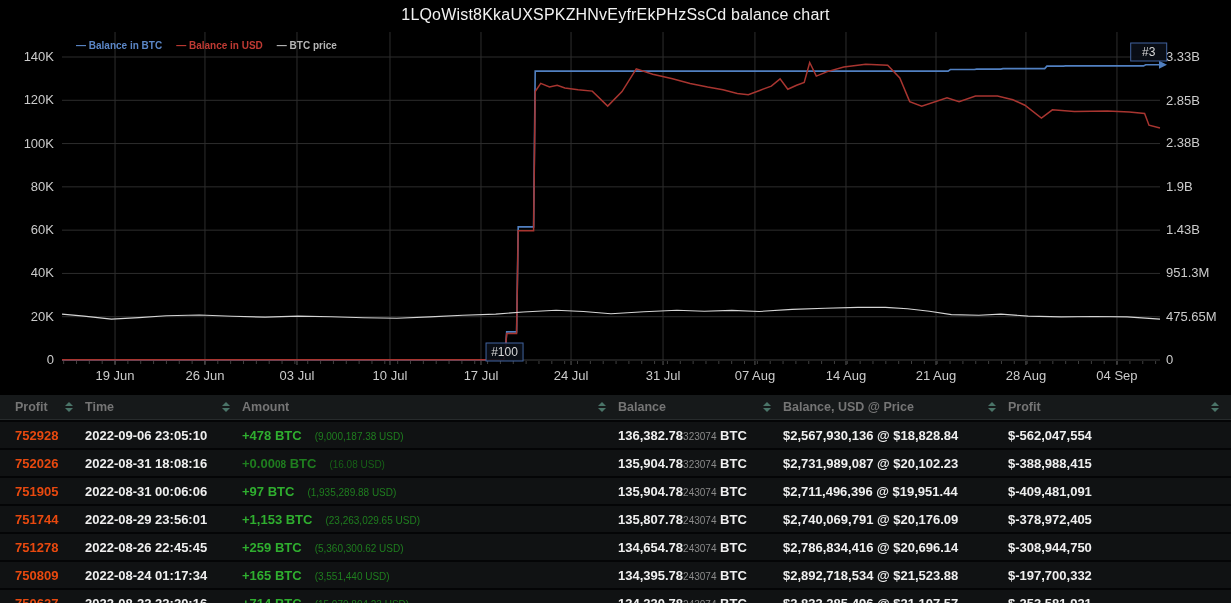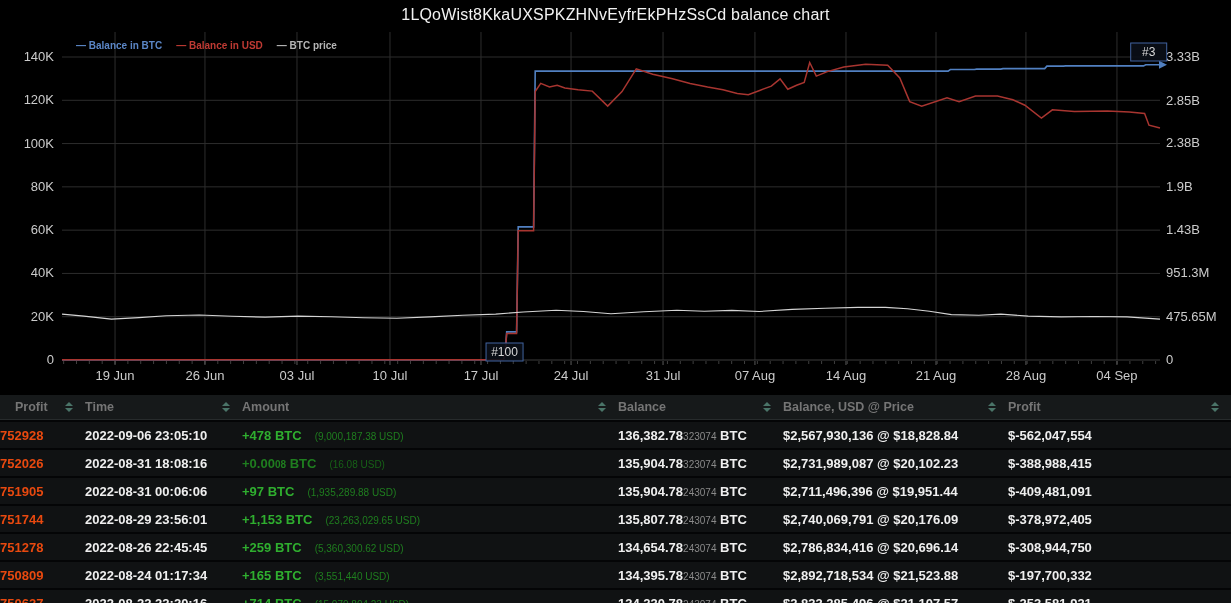--- a/index.html
+++ b/index.html
@@ -31,21 +31,21 @@
   .thead{height:24px;background:#16191a;border-bottom:1px solid #272b2c;}
   .th{display:flex;align-items:center;justify-content:space-between;color:var(--hdr-txt);
       font-size:12.5px;font-weight:bold;padding-right:12px;cursor:pointer;}
   .th:first-child{padding-left:15px;}
   .sort{display:inline-flex;flex-direction:column;gap:2px;margin-left:6px;}
   .sort i{display:block;width:0;height:0;border-left:4px solid transparent;border-right:4px solid transparent;}
   .sort .up{border-bottom:4px solid var(--sort);}
   .sort .dn{border-top:4px solid var(--sort);}
   .trow{height:26px;background:#101213;border-top:2px solid #040506;color:var(--txt);
         font-size:13px;font-weight:bold;}
-  .trow > :first-child{}
+  .trow > :first-child{padding-left:15px;}
   .block a{color:var(--block);text-decoration:none;}
   .amt{color:var(--green);}
   .amt.dim{color:var(--green-dim);}
   .amt small{font-size:10px;font-weight:bold;margin-top:12px;}
   .usd-sub{color:var(--green-dim);font-size:10px;font-weight:normal;margin-left:13px;}
   .usd-sub.dim{color:#176117;}
   .bal-sm{color:var(--sub);font-size:10px;font-weight:normal;}
 </style>
 </head>
 <body>

